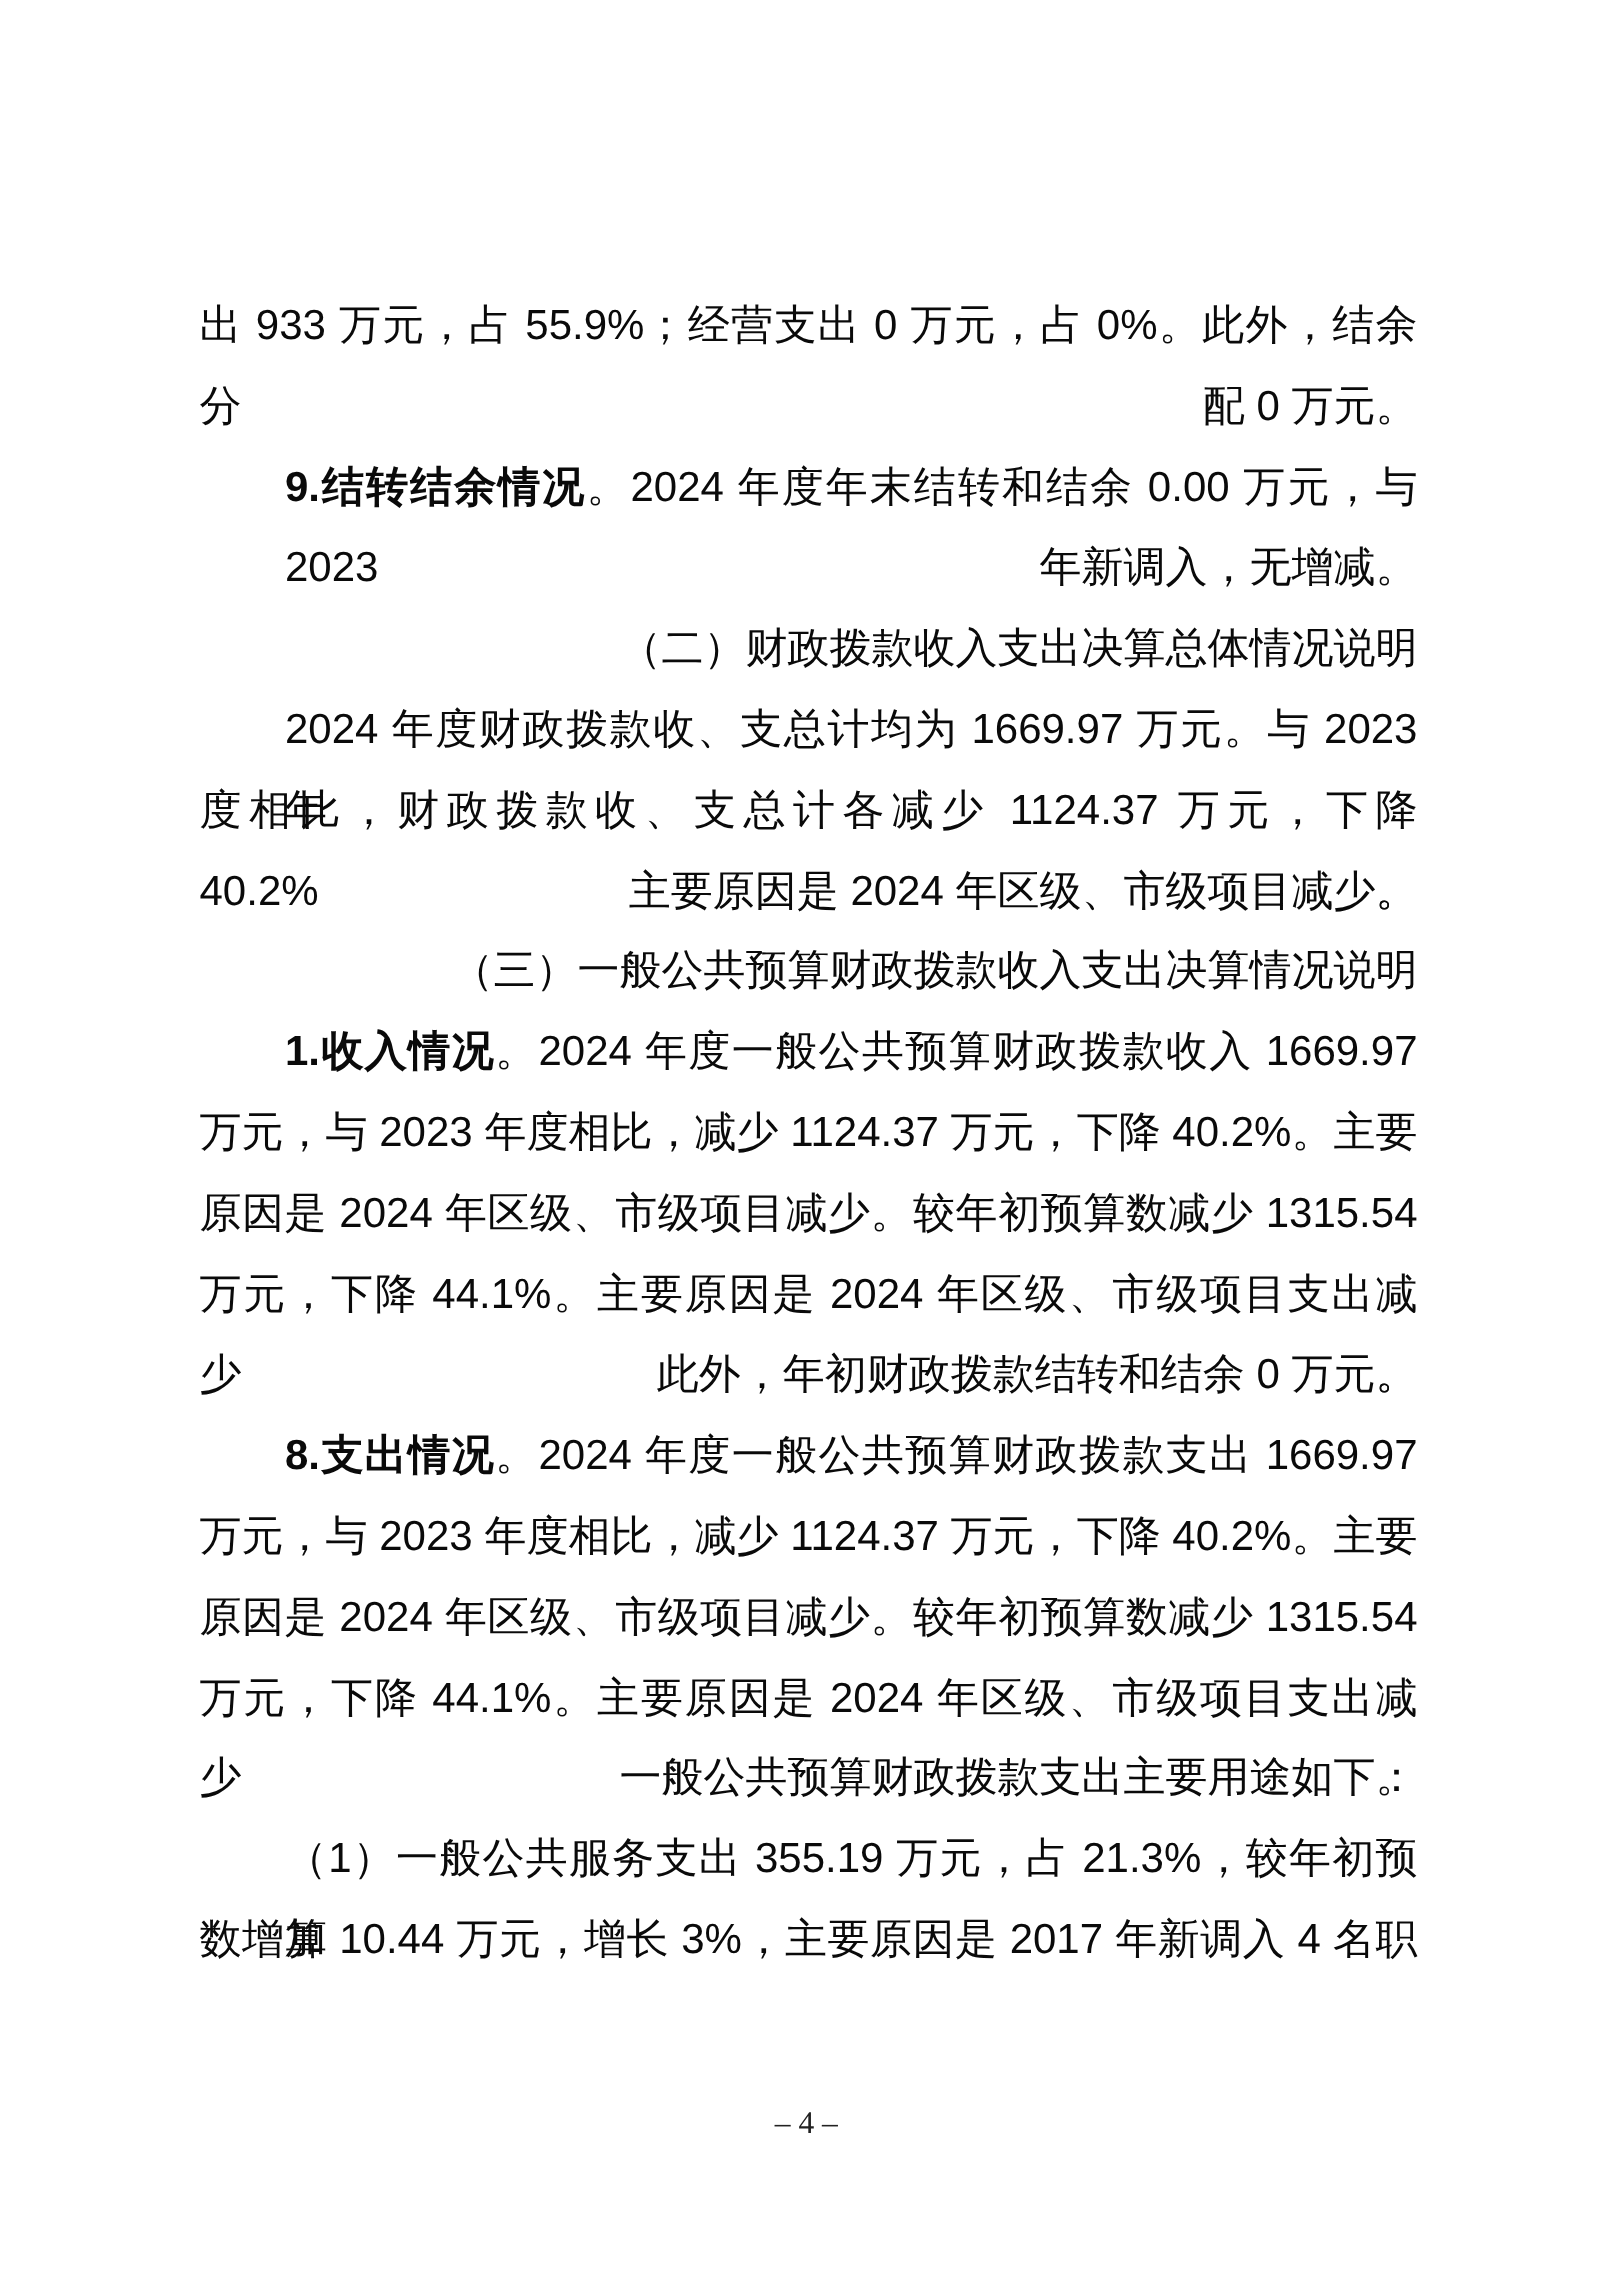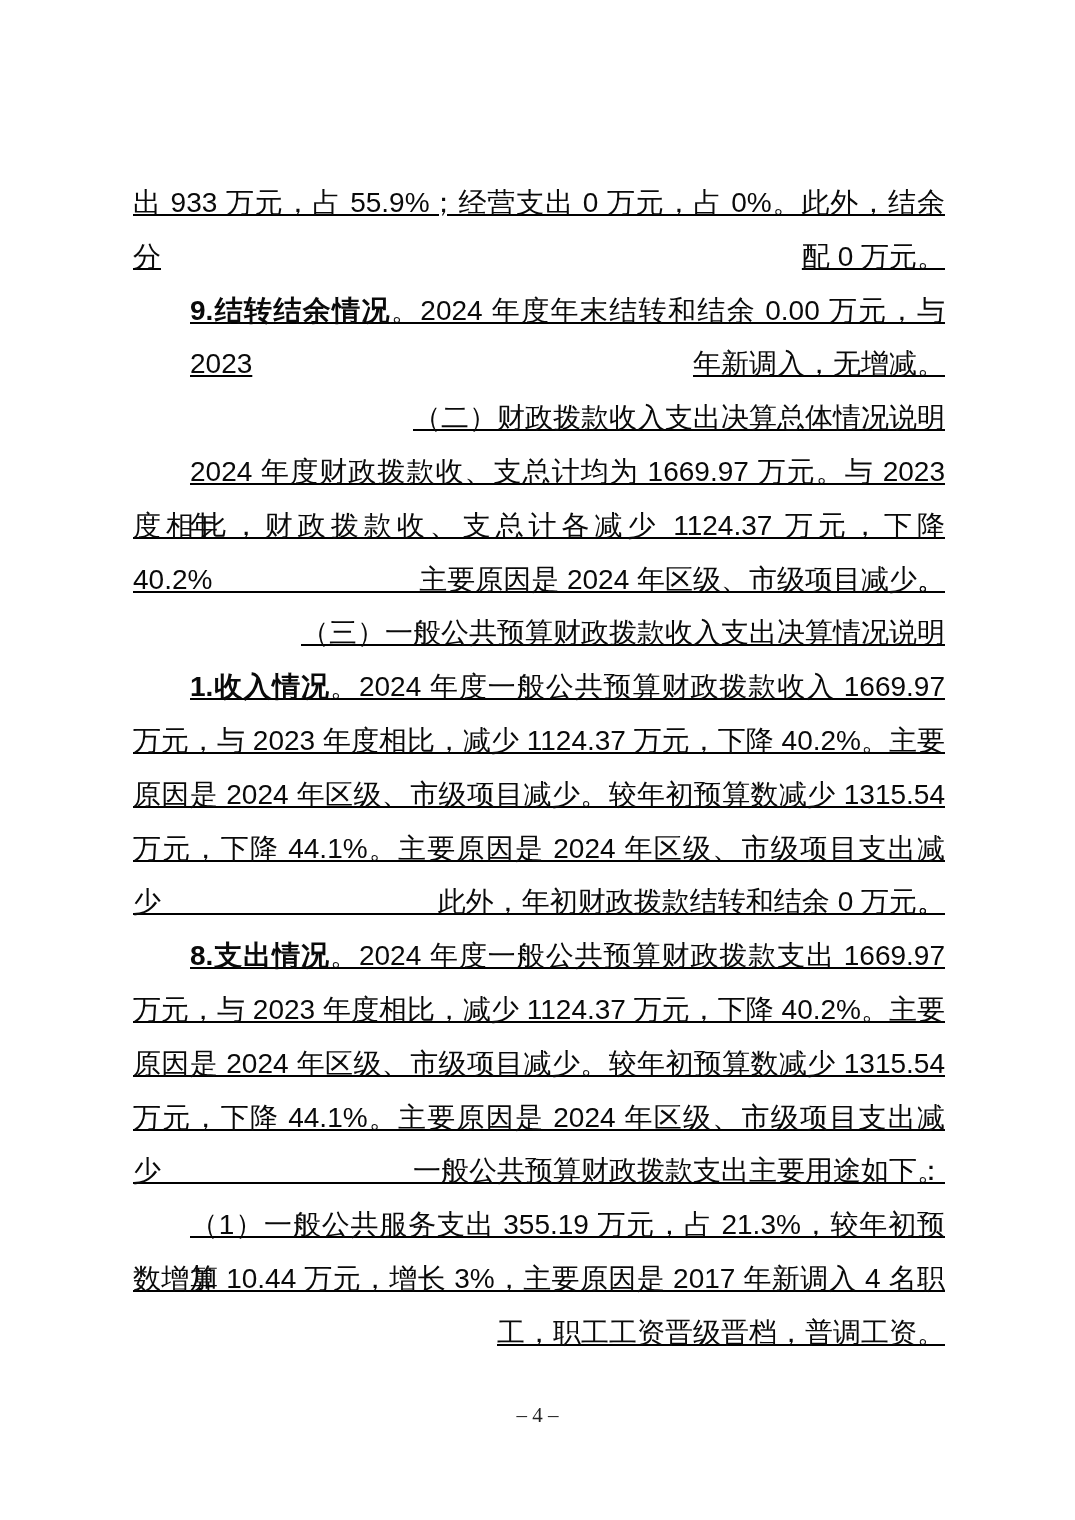--- a/index.html
+++ b/index.html
@@ -11,23 +11,22 @@
     position: relative;
     width: 1075px;
     height: 1520px;
     background: #ffffff;
     color: #000000;
     overflow: hidden;
   }
   .content {
     position: absolute;
     left: 133px;
-    top: 176px;
+    top: 190px;
     width: 812px;
-    text-decoration: underline;
   }
   .line {
     font-family: "Liberation Sans", "DejaVu Sans", sans-serif;
     font-size: 28px;
     line-height: 53.8px;
     height: 53.8px;
     color: #0a0a0a;
     text-align: right;
     overflow: visible;
   }
@@ -73,18 +72,17 @@
       <div class="line justify"><span class="bold"></span><span>原因是 2024 年区级、市级项目减少。较年初预算数减少 1315.54</span></div>
       <div class="line justify"><span class="bold"></span><span>万元，下降 44.1%。主要原因是 2024 年区级、市级项目支出减少。</span></div>
       <div class="line"><span class="bold"></span><span>此外，年初财政拨款结转和结余 0 万元。</span></div>
       <div class="line indent justify"><span class="bold">8.支出情况</span><span>。2024 年度一般公共预算财政拨款支出 1669.97</span></div>
       <div class="line justify"><span class="bold"></span><span>万元，与 2023 年度相比，减少 1124.37 万元，下降 40.2%。主要</span></div>
       <div class="line justify"><span class="bold"></span><span>原因是 2024 年区级、市级项目减少。较年初预算数减少 1315.54</span></div>
       <div class="line justify"><span class="bold"></span><span>万元，下降 44.1%。主要原因是 2024 年区级、市级项目支出减少。</span></div>
       <div class="line indent"><span class="bold"></span><span>一般公共预算财政拨款支出主要用途如下：</span></div>
       <div class="line indent justify"><span class="bold"></span><span>（1）一般公共服务支出 355.19 万元，占 21.3%，较年初预算</span></div>
       <div class="line justify"><span class="bold"></span><span>数增加 10.44 万元，增长 3%，主要原因是 2017 年新调入 4 名职</span></div>
-      <div class="line"><span class="bold"></span><span>工，职工工资晋级晋档，普调工资。</span></div>
     </div>
   <div class="footer">
     <span>– 4 –</span>
   </div>
 </div>
 
 </body></html>

